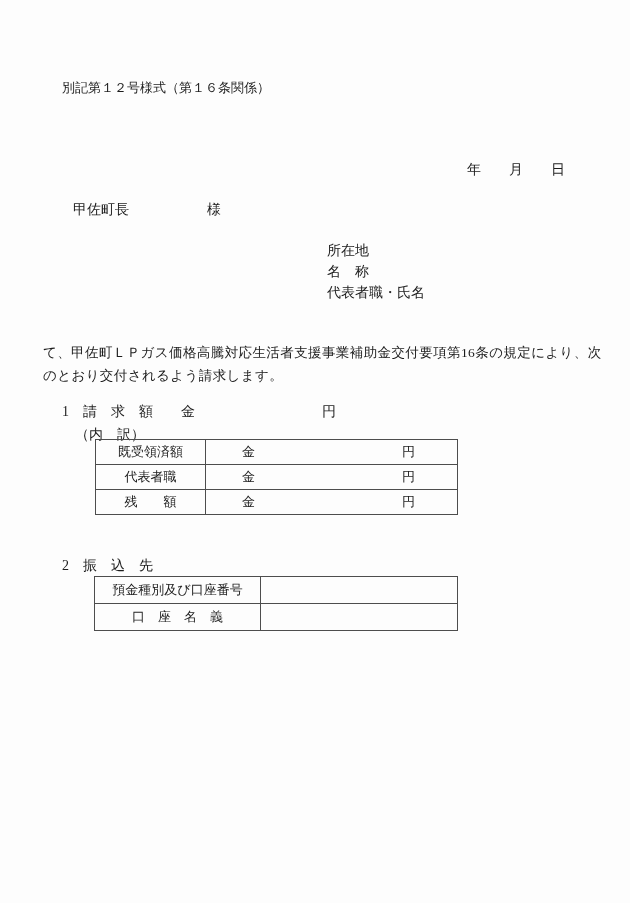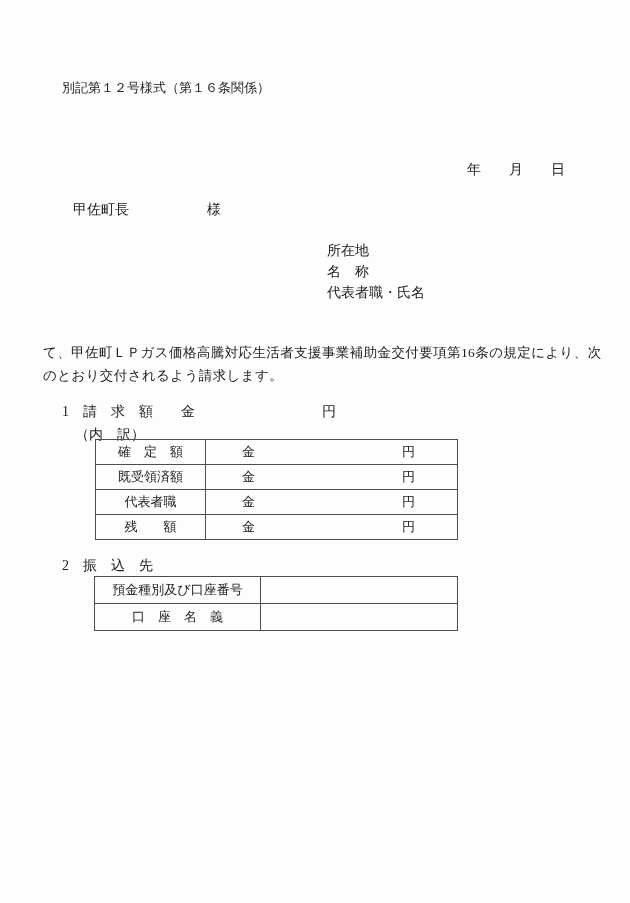--- a/index.html
+++ b/index.html
@@ -64,28 +64,20 @@
   <div class="abs yen-mark" style="top:404px">円</div>
   <div class="abs breakdown">（内　訳）</div>
 
   <table class="t" id="t1">
     <colgroup>
         <col style="width:110px">
         <col style="width:252px">
       </colgroup>
     <tbody>
       <tr>
-        <td class="lbl">確　定　額</td>
-        <td class="val">
-          <div class="val-inner">
-            <span>金</span><span></span><span>円</span>
-          </div>
-        </td>
-      </tr>
-      <tr>
         <td class="lbl">既受領済額</td>
         <td class="val">
           <div class="val-inner">
             <span>金</span><span></span><span>円</span>
           </div>
         </td>
       </tr>
       <tr>
         <td class="lbl">代表者職</td>
         <td class="val">

